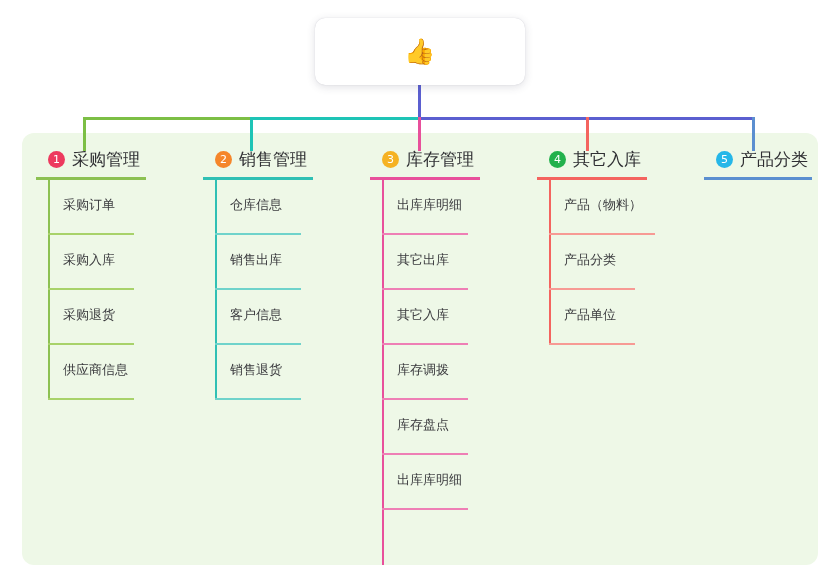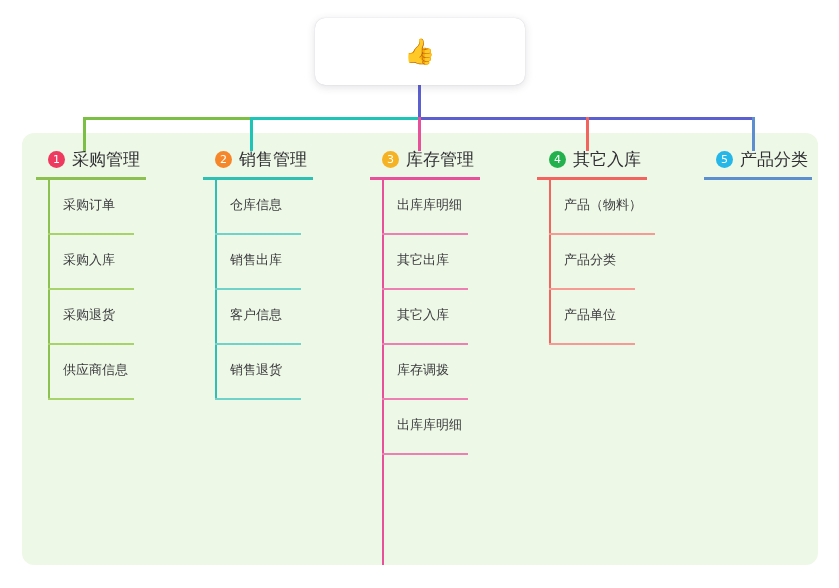--- a/index.html
+++ b/index.html
@@ -234,20 +234,24 @@
         </div>
         <div class="item">
           <span class="item-label">其它入库</span>
           <div class="item-rule" style="width: 86px; background: rgb(238, 127, 181);"></div>
         </div>
         <div class="item">
           <span class="item-label">库存调拨</span>
           <div class="item-rule" style="width: 86px; background: rgb(238, 127, 181);"></div>
         </div>
         <div class="item">
+          <span class="item-label">库存盘点</span>
+          <div class="item-rule" style="width: 86px; background: rgb(238, 127, 181);"></div>
+        </div>
+        <div class="item">
           <span class="item-label">出库库明细</span>
           <div class="item-rule" style="width: 86px; background: rgb(238, 127, 181);"></div>
         </div>
       </div>
     </div>
     <div class="column" style="left: 537px; color: rgb(244, 100, 95);">
       <div class="col-head">
         <span class="badge" style="background: rgb(34, 177, 76);">4</span>
         <span class="col-title">其它入库</span>
       </div>

